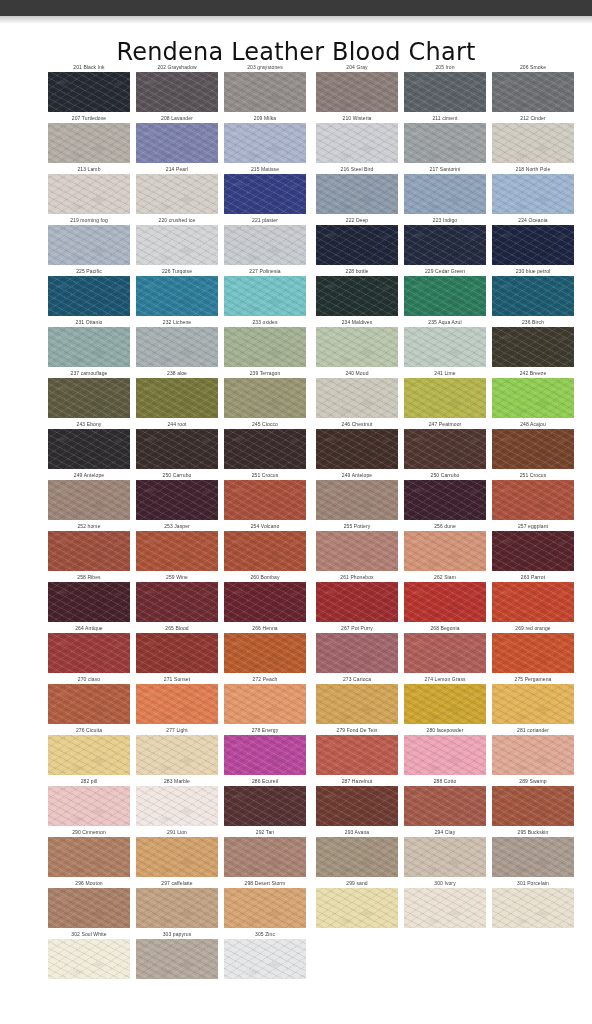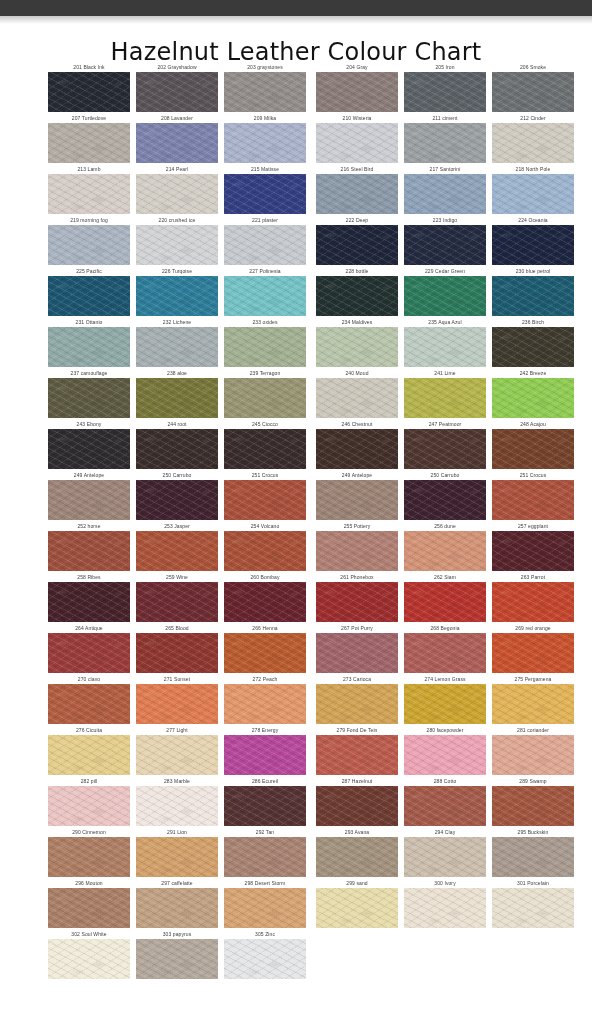--- a/index.html
+++ b/index.html
@@ -98,21 +98,21 @@
   }
 </style>
 </head>
 <body>
 
 <div id="page">
 
   <div id="topbar"></div>
   <div id="page-shadow"></div>
 
-  <h1 id="title">Hazelnut Leather Colour Chart</h1>
+  <h1 id="title">Rendena Leather Blood Chart</h1>
 
   <div id="grid">
       <div class="row">
         <div class="cell" style="left: 0px;">
           <div class="cell-label">201 Black Ink</div>
           <div class="swatch" style="background-color: rgb(38, 42, 51);"></div>
         </div>
         <div class="cell" style="left: 88px;">
           <div class="cell-label">202 Grayshadow</div>
           <div class="swatch" style="background-color: rgb(89, 82, 87);"></div>

